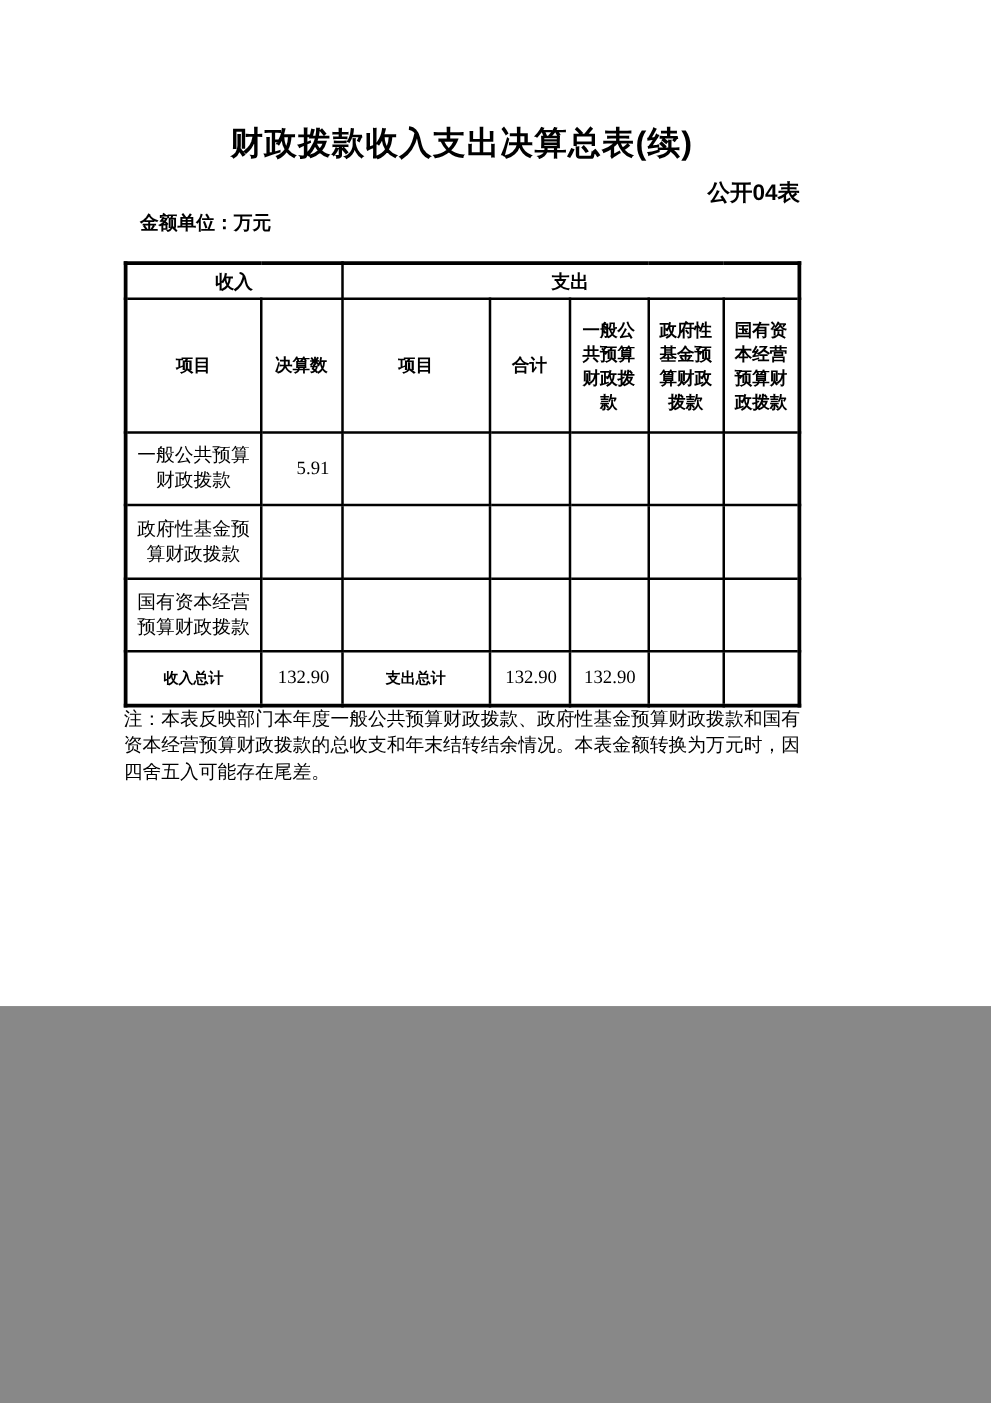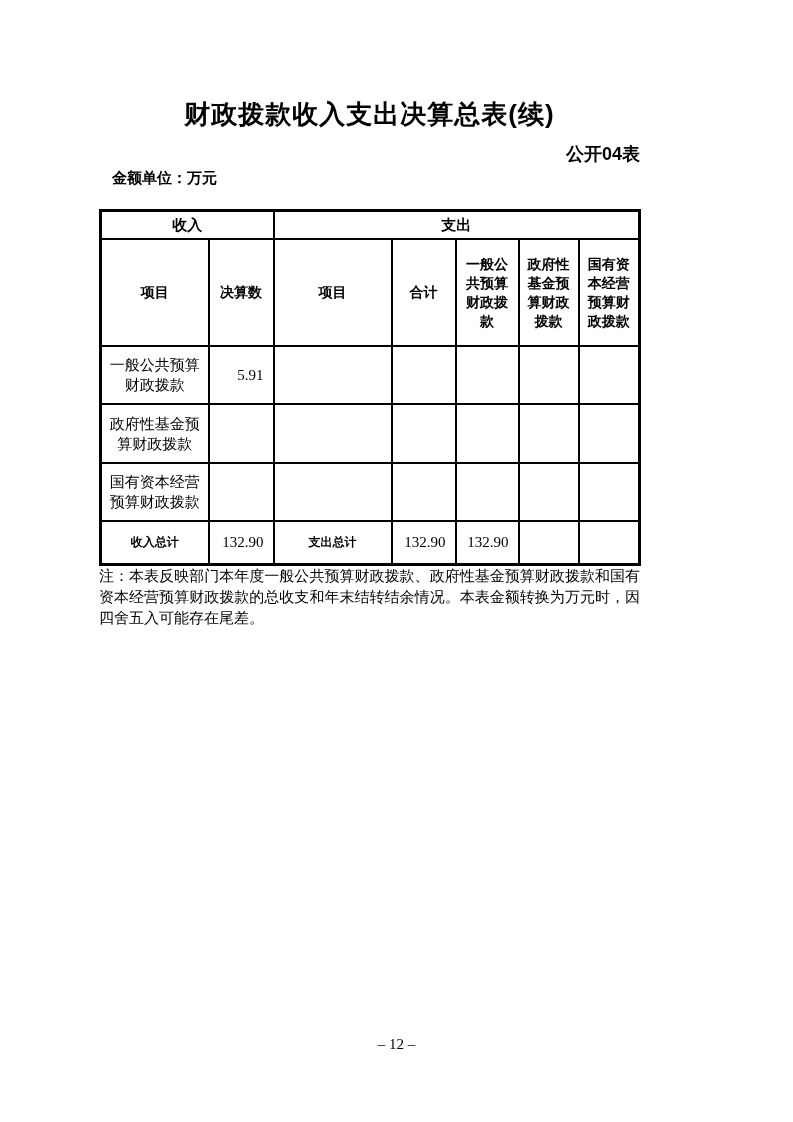--- a/index.html
+++ b/index.html
@@ -1,19 +1,19 @@
 <!DOCTYPE html>
 <html><head>
 <meta charset="utf-8">
 <style>
   html, body { margin: 0; padding: 0; background: #888; }
   .sheet {
     position: relative;
     width: 793px;
-    height: 1122px;
+    height: 805px;
     margin: 0 auto;
     background: #ffffff;
     color: #000;
     overflow: hidden;
   }
   .content {
     position: absolute;
     left: 99px;
     top: 0;
     width: 541px;

